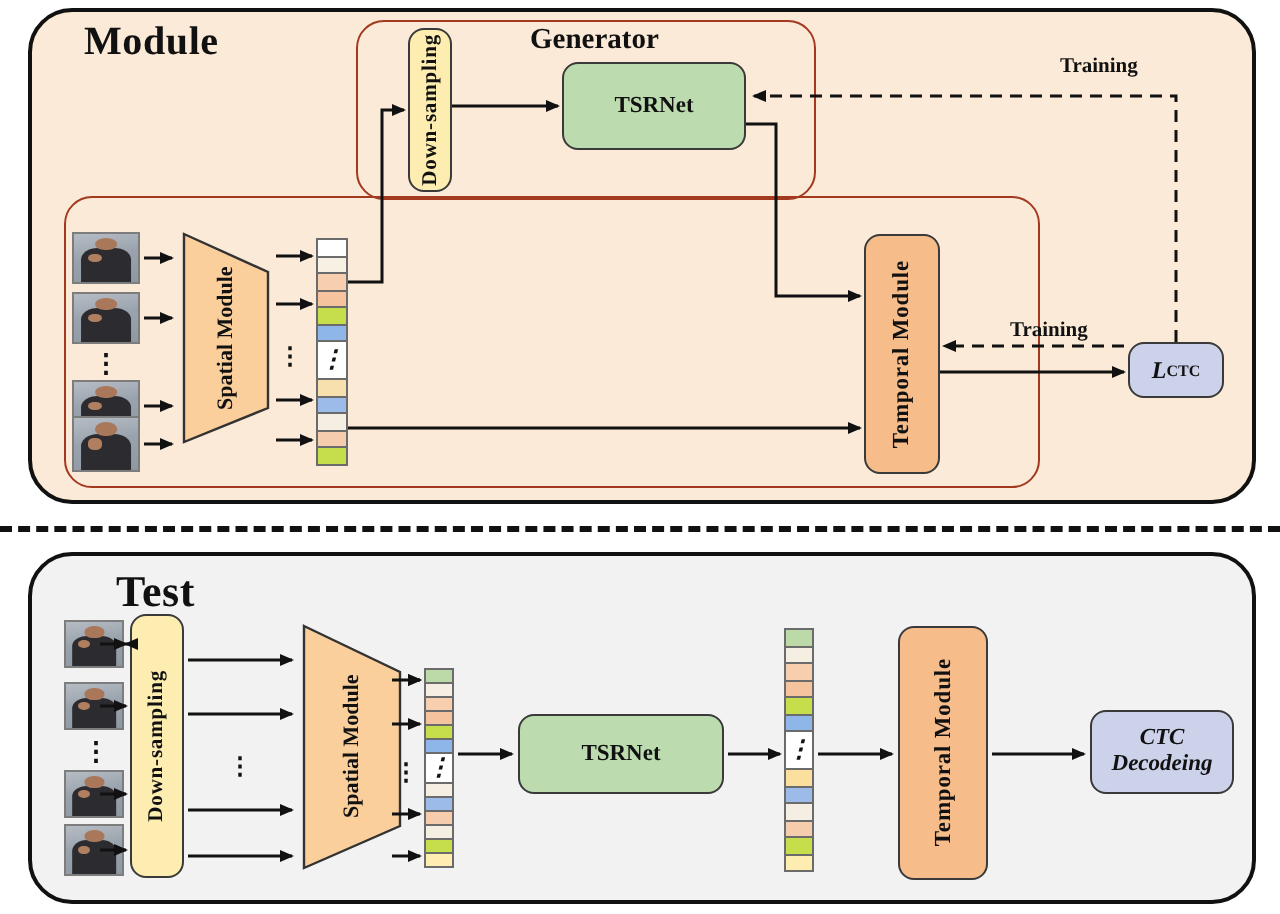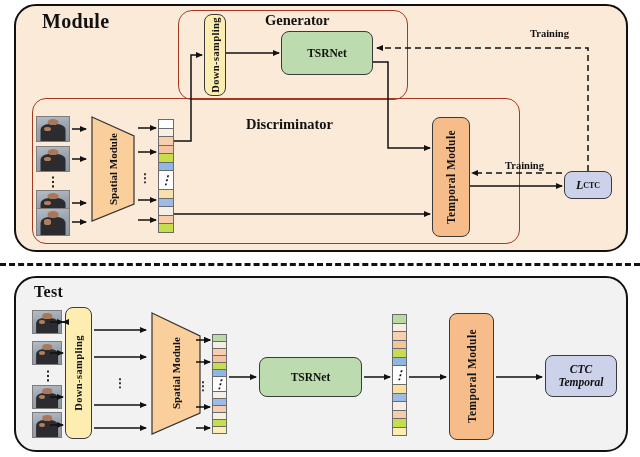--- a/index.html
+++ b/index.html
@@ -7,21 +7,21 @@
        font-family:"Liberation Serif",serif;}
   .stage{position:absolute;left:0;top:0;width:640px;height:457px;}
 
   
   .panel{position:absolute;box-sizing:border-box;border:2px solid #111;border-radius:22px;}
   #train-panel{left:14px;top:4px;width:614px;height:248px;background:#fbead7;}
   #test-panel{left:14px;top:276px;width:614px;height:176px;background:#f2f2f2;}
 
   .panel-title{position:absolute;font-weight:bold;color:#111;letter-spacing:.3px;}
   #train-title{left:42px;top:10px;font-size:20px;}
-  #test-title{left:34px;top:283px;font-size:16px;}
+  #test-title{left:58px;top:283px;font-size:22px;}
 
   
   #separator{position:absolute;left:0;top:263px;width:640px;height:0;
              border-top:3px dashed #111;}
 
   
   .subbox{position:absolute;box-sizing:border-box;border:1.6px solid #a33a20;border-radius:14px;}
   #generator-box{left:178px;top:10px;width:230px;height:90px;}
   #discriminator-box{left:32px;top:98px;width:488px;height:146px;}
   .sub-title{position:absolute;font-weight:bold;font-size:14.5px;color:#111;}
@@ -102,21 +102,20 @@
 
 <div class="stage">
 
   <div class="panel" id="train-panel"></div>
   <div class="panel-title" id="train-title">Module</div>
 
   <div class="subbox" id="generator-box"></div>
   <div class="sub-title" id="generator-title">Generator</div>
 
   <div class="subbox" id="discriminator-box"></div>
-  <div class="sub-title" id="discriminator-title">Discriminator</div>
 
   <div class="mod ds" id="train-ds">
     <span class="vert">Down-sampling</span>
   </div>
 
   <div class="mod tsr" id="train-tsr">
     <span>TSRNet</span>
   </div>
 
   <div class="frame" style="left:36px;top:116px;width:34px;height:26px;">
@@ -248,21 +247,21 @@
     <i style="background:#c6de4b"></i>
     <i style="background:#fdedb0"></i>
   </div>
 
   <div class="mod temp" id="test-temporal">
     <span class="vert">Temporal Module</span>
   </div>
 
   <div class="mod ctc" id="ctc-dec">
     <span>CTC</span>
-    <span>Temporal</span>
+    <span>Decodeing</span>
   </div>
 
   <svg id="wires">
     <defs>
       <marker id="ah" markerWidth="7" markerHeight="7" refX="6" refY="3" orient="auto" markerUnits="userSpaceOnUse">
         <path d="M0,0 L7,3 L0,6 z" fill="#111"></path>
       </marker>
     </defs>
     <g stroke="#111" stroke-width="1.5" fill="none" marker-end="url(#ah)">
       <line x1="72" y1="129" x2="86" y2="129"></line>

